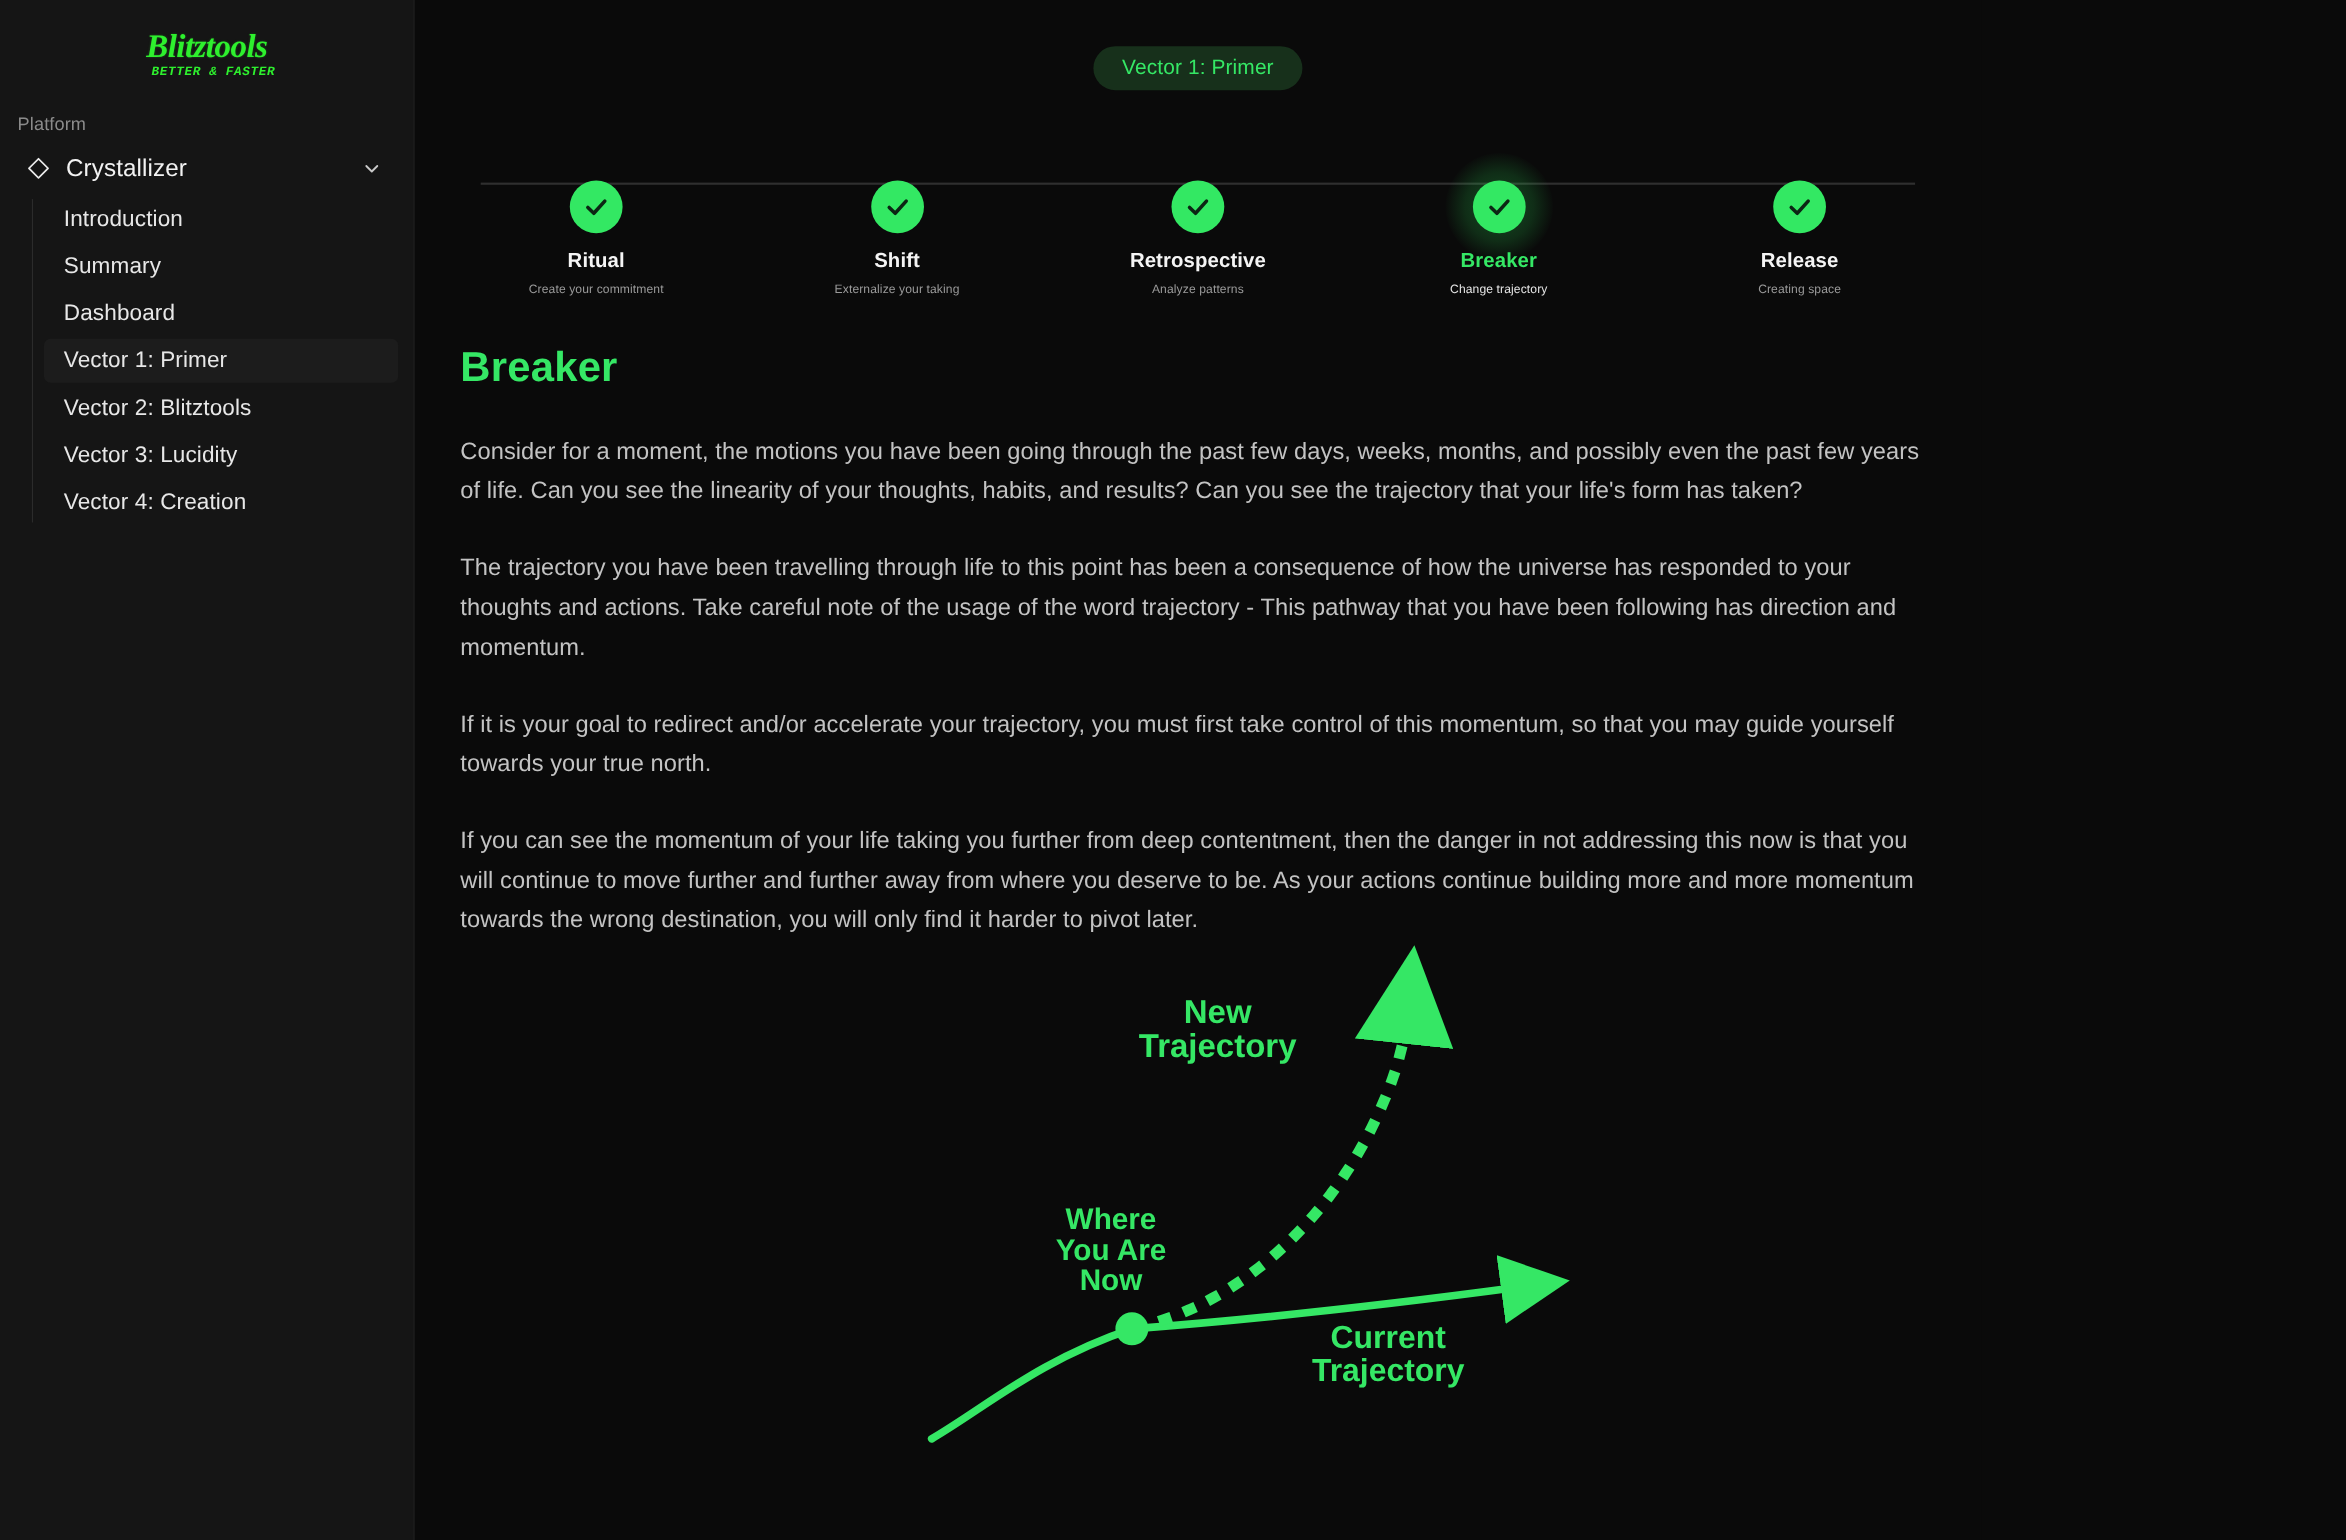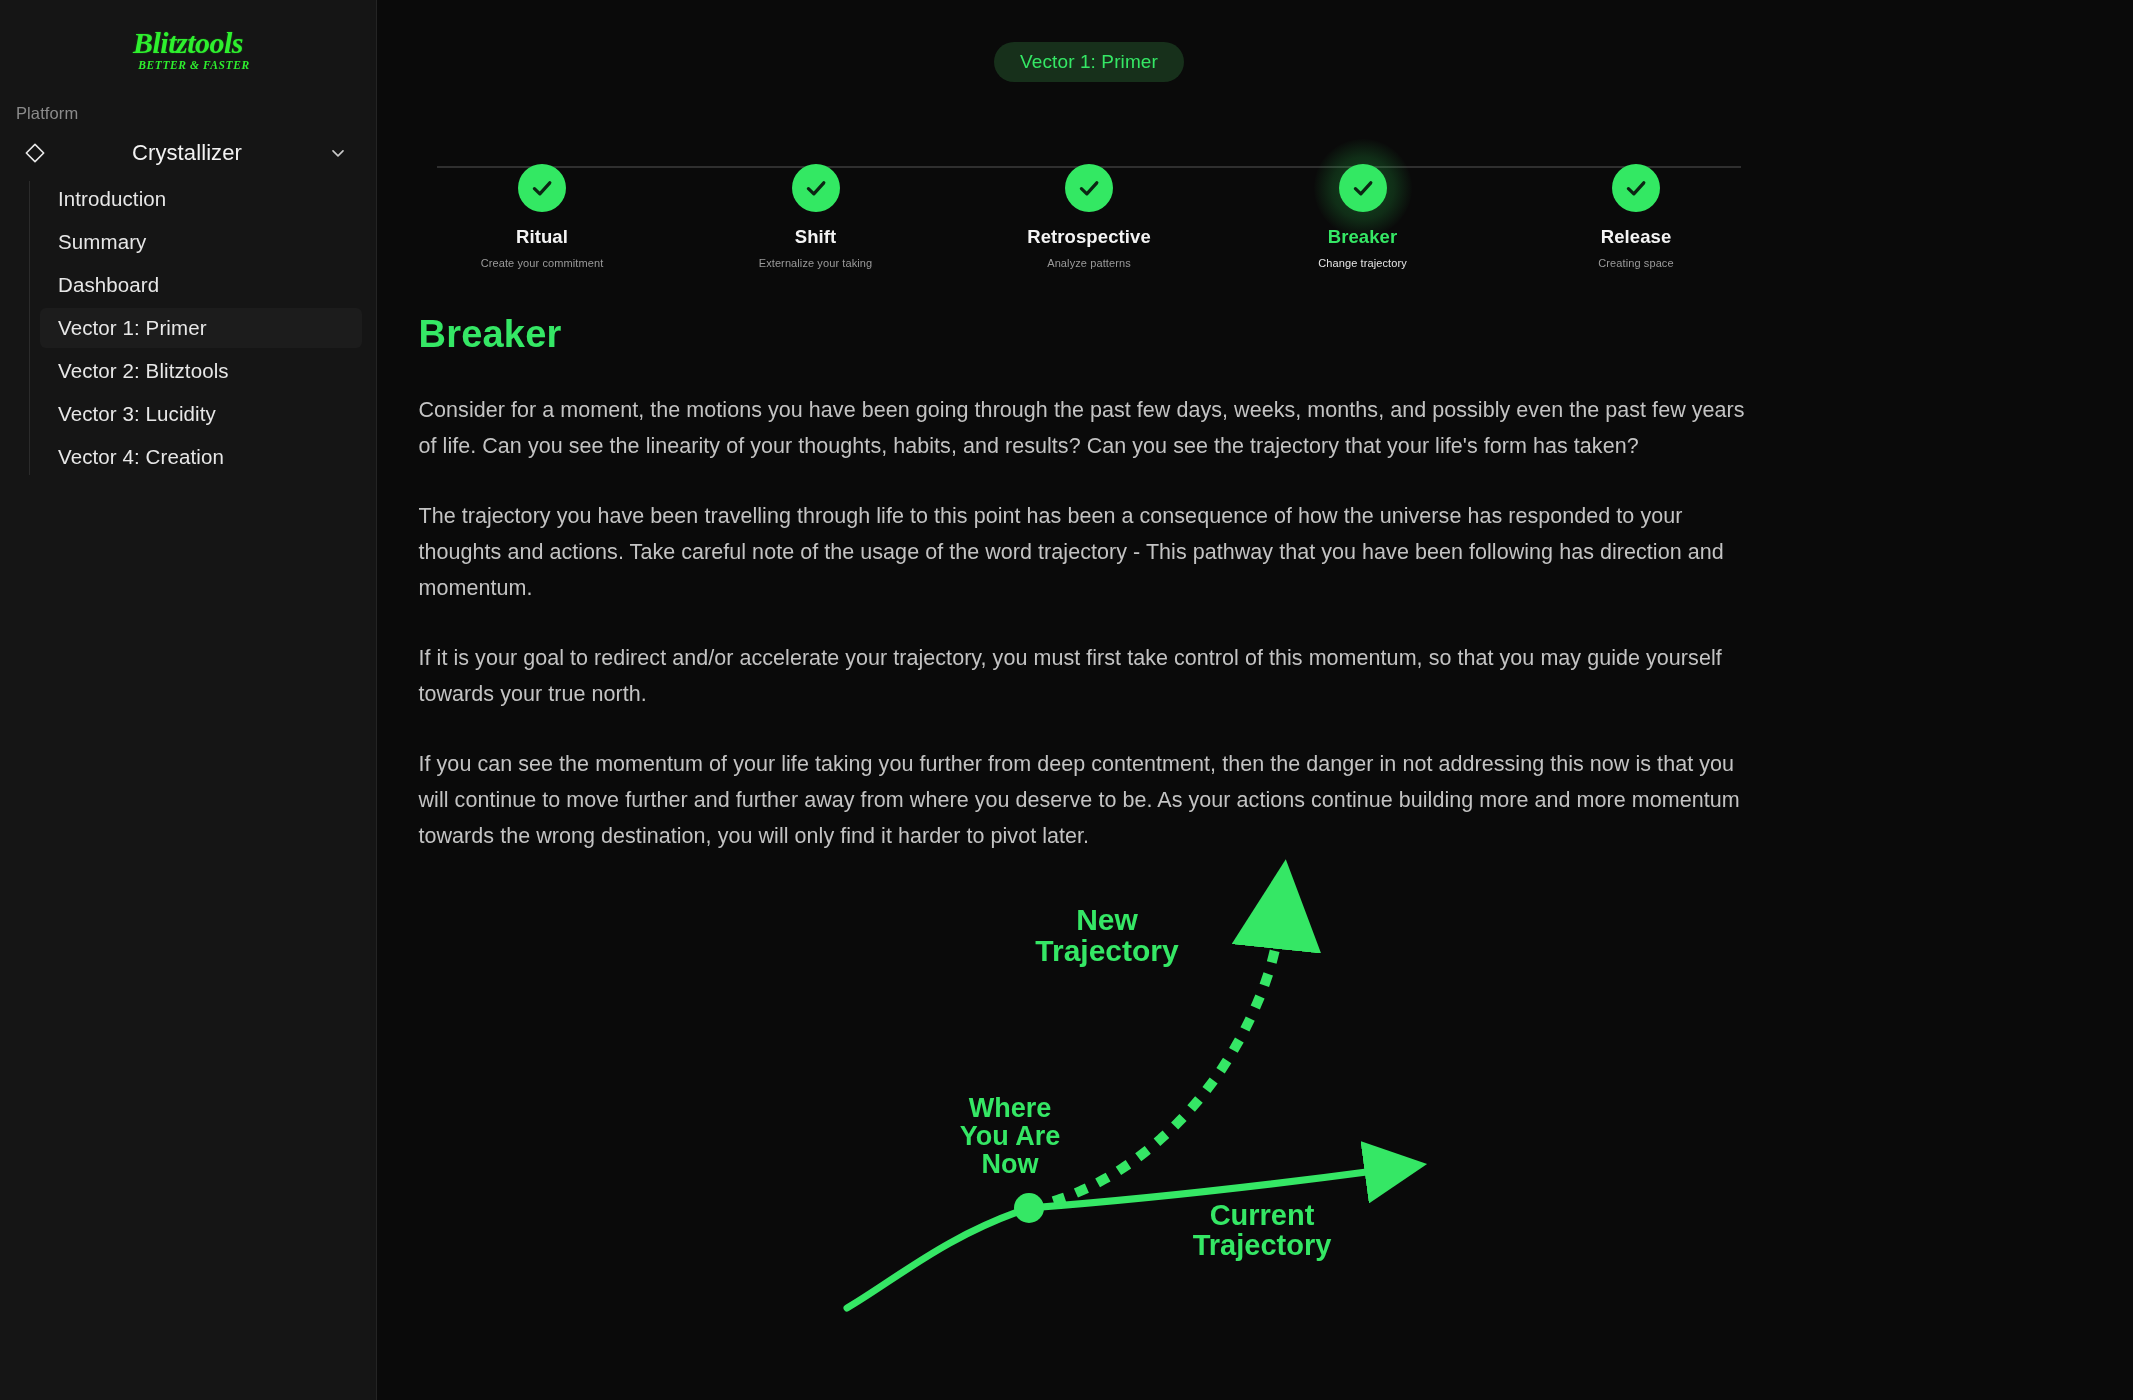--- a/index.html
+++ b/index.html
@@ -42,21 +42,21 @@
     font-family: "Liberation Serif", serif;
     font-style: italic;
     font-weight: 700;
     font-size: 30px;
     letter-spacing: -0.5px;
     color: #2ef02e;
     line-height: 1;
     text-shadow: 0 0 2px rgba(46,240,46,0.35);
   }
   .logo-sub {
-    font-family: Liberation Serif, serif;
+    font-family: Liberation Mono, monospace;
     font-style: italic;
     font-weight: 700;
     font-size: 11.5px;
     letter-spacing: 0.6px;
     color: #2ef02e;
     line-height: 1;
     margin-top: 2px;
     margin-left: 12px;
   }
 
@@ -68,21 +68,20 @@
   }
 
   .nav-group-head {
     display: flex;
     align-items: center;
     gap: 14px;
     padding: 9px 22px 9px 18px;
     cursor: pointer;
     border-radius: 6px;
     margin: 0 6px;
-    text-align: center;
   }
   .diamond-icon { width: 22px; height: 22px; flex: 0 0 22px; display:block; }
   .nav-group-title {
     font-size: 22px;
     color: #f2f2f2;
     flex: 1;
     letter-spacing: 0.1px;
   }
   .chev { width: 20px; height: 20px; flex: 0 0 20px; display:block; }
 

